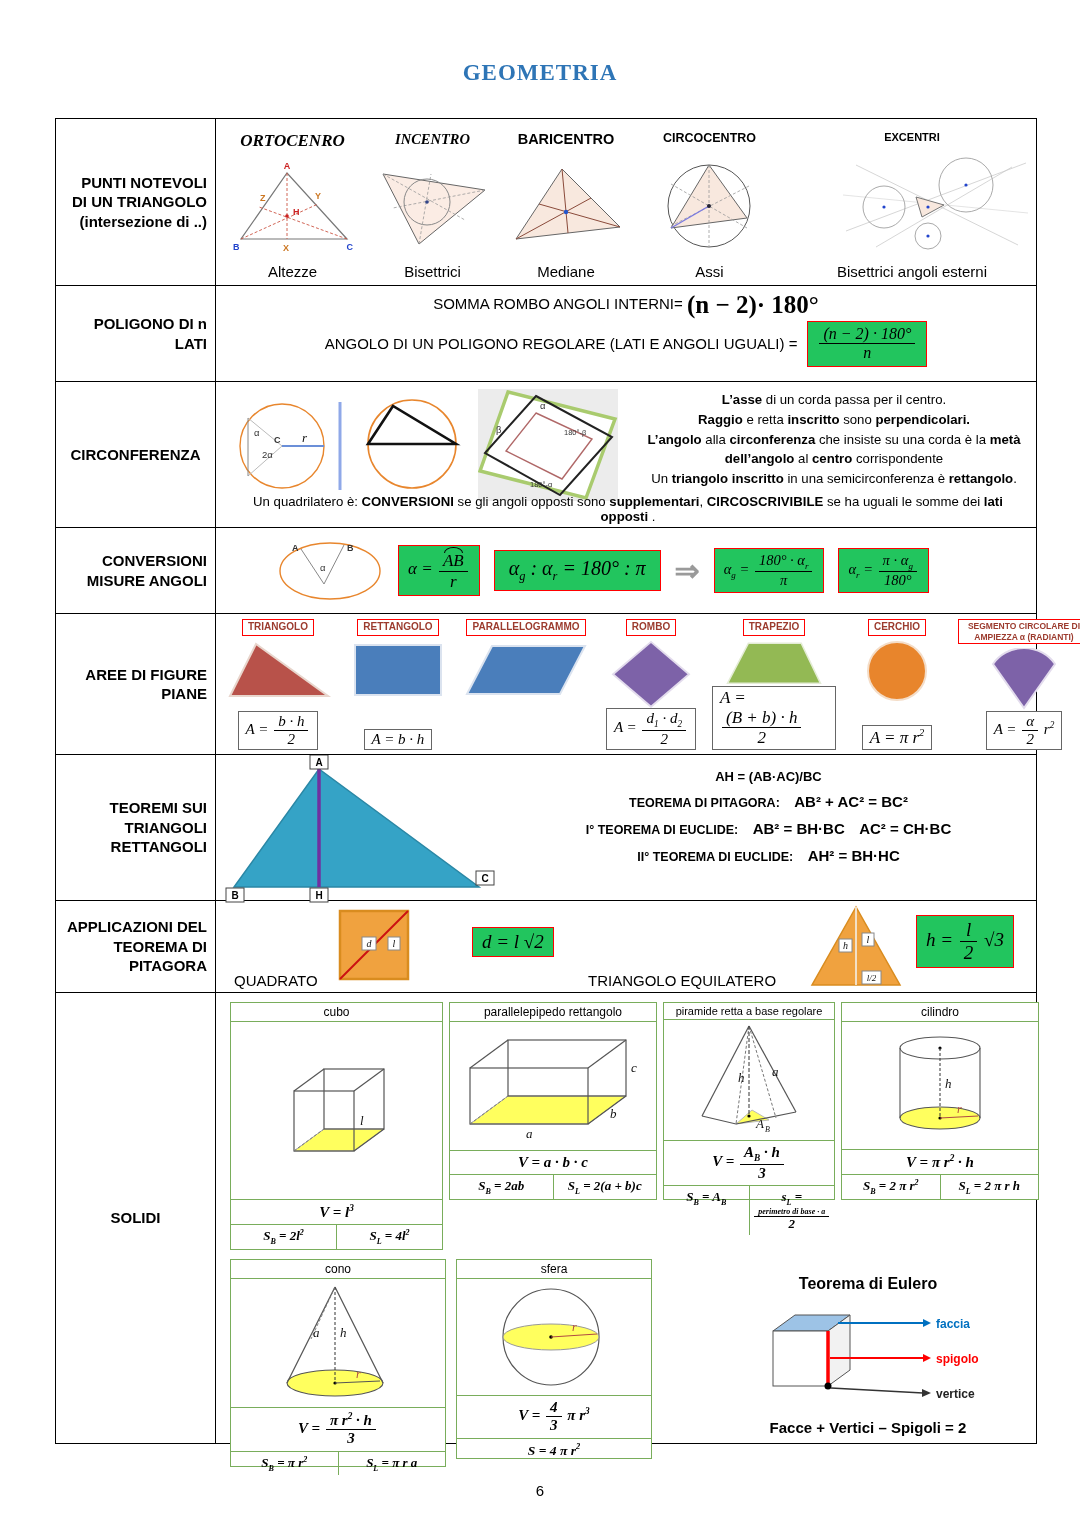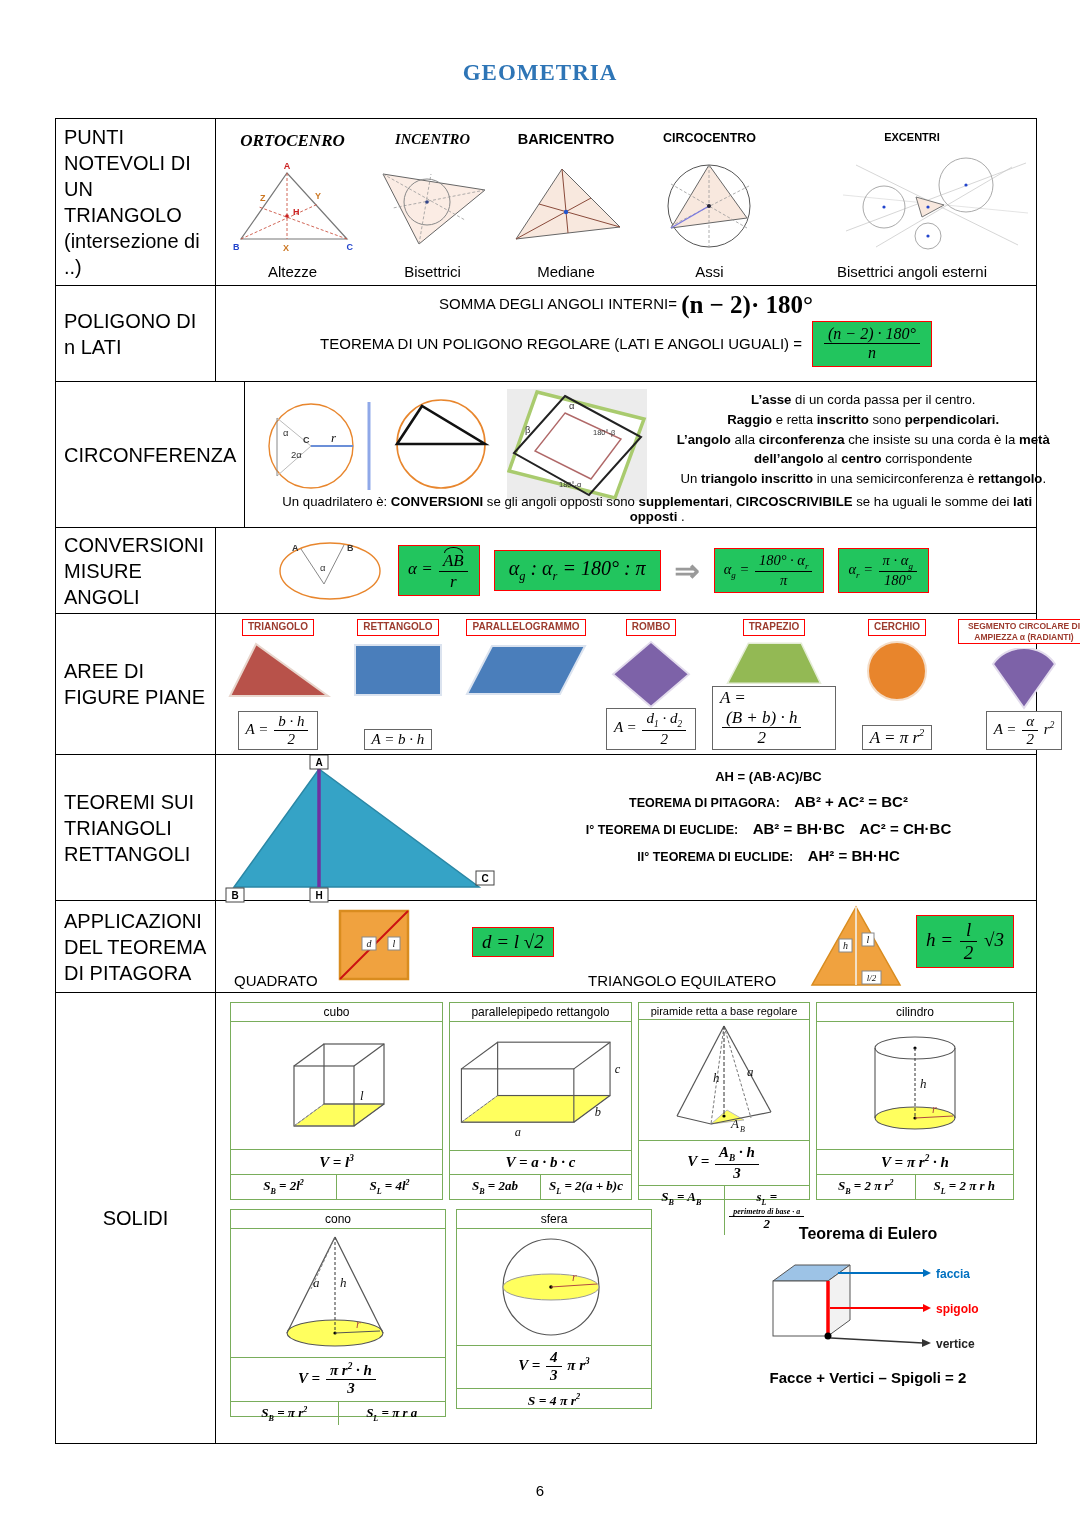--- a/index.html
+++ b/index.html
@@ -4,21 +4,21 @@
 <style>
   * { margin:0; padding:0; box-sizing:border-box; }
   html,body { background:#fff; }
   body { width:1080px; height:1527px; position:relative; font-family:"Liberation Sans", sans-serif; color:#000; overflow:hidden; }
   .page-title { position:absolute; top:60px; left:0; width:100%; text-align:center;
     font-family:"Liberation Serif", serif; font-weight:bold; font-size:23px; color:#2e75b6; letter-spacing:1px; }
   .sheet { position:absolute; left:55px; top:118px; width:982px; border:1.6px solid #000; background:#fff; }
   .row { display:flex; border-bottom:1.6px solid #000; }
   .row:last-child { border-bottom:none; }
   .row-label { flex:0 0 160px; border-right:1.6px solid #000; display:flex; align-items:center; justify-content:center;
-    text-align:left; font-weight:normal; font-size:20px; line-height:1.3; padding:6px 8px; }
+    text-align:right; font-weight:bold; font-size:15px; line-height:1.3; padding:6px 8px; }
   .row-content { flex:1; position:relative; }
   .r1 { height:167px; } .r2 { height:96px; } .r3 { height:146px; } .r4 { height:86px; }
   .r5 { height:141px; } .r6 { height:146px; } .r7 { height:92px; } .r8 { height:450px; }
 
   
   .frac { display:inline-flex; flex-direction:column; text-align:center; vertical-align:middle; margin:0 2px; }
   .frac .num { border-bottom:1px solid currentColor; padding:0 4px; line-height:1.15; display:block; }
   .frac .den { padding:0 4px; line-height:1.15; display:block; }
   sub,sup { font-size:62%; }
   .bold { font-weight:bold; }
@@ -199,25 +199,25 @@
           </svg>
           <div class="pn-caption">Bisettrici angoli esterni</div>
         </div>
       </div>
     </div>
 
     <div class="row r2">
       <div class="row-label">POLIGONO DI n LATI</div>
       <div class="row-content">
         <div class="somma-line">
-          <span>SOMMA DEGLI ANGOLI INTERNI=</span>
+          <span>SOMMA ROMBO ANGOLI INTERNI=</span>
           <span class="somma-big">(n − 2)· 180°</span>
         </div>
         <div class="angolo-line">
-          <span>TEOREMA DI UN POLIGONO REGOLARE (LATI E ANGOLI UGUALI) =</span>
+          <span>ANGOLO DI UN POLIGONO REGOLARE (LATI E ANGOLI UGUALI) =</span>
           <span class="redbox poly-frac"><span class="frac">
                 <span class="num">(n − 2) · 180°</span>
                 <span class="den">n</span>
               </span></span>
         </div>
       </div>
     </div>
 
     <div class="row r3">
       <div class="row-label">CIRCONFERENZA</div>
@@ -416,42 +416,42 @@
             </span><span> √3</span></div>
       </div>
     </div>
 
     <div class="row r8">
       <div class="row-label">SOLIDI</div>
       <div class="row-content r8c">
 
         <div class="solids-top">
 
-          <div class="solid-cell" style="width:213px;height:198px">
+          <div class="solid-cell" style="width:213px;height:248px">
             <div class="solid-title">cubo</div>
             <div class="solid-draw">
               <svg width="150" height="112" viewBox="0 0 150 112">
                 <polygon points="32,96 92,96 122,74 62,74" fill="#ffff5e" stroke="#aaa" stroke-width="1"></polygon>
                 <rect x="32" y="36" width="60" height="60" fill="none" stroke="#555" stroke-width="1.2"></rect>
                 <rect x="62" y="14" width="60" height="60" fill="none" stroke="#555" stroke-width="1.2"></rect>
                 <line x1="32" y1="36" x2="62" y2="14" stroke="#555" stroke-width="1.2"></line>
                 <line x1="92" y1="36" x2="122" y2="14" stroke="#555" stroke-width="1.2"></line>
                 <line x1="92" y1="96" x2="122" y2="74" stroke="#555" stroke-width="1.2"></line>
                 <line x1="32" y1="96" x2="62" y2="74" stroke="#777" stroke-width="1" stroke-dasharray="3,2"></line>
                 <text x="98" y="70" class="svg-it">l</text>
               </svg>
             </div>
             <div class="solid-v"><span>V = l</span><sup>3</sup></div>
             <div class="solid-row2">
               <div><span>S</span><sub>B</sub><span> = 2l</span><sup>2</sup></div>
               <div><span>S</span><sub>L</sub><span> = 4l</span><sup>2</sup></div>
             </div>
           </div>
 
-          <div class="solid-cell" style="width:183px;height:198px">
+          <div class="solid-cell" style="width:208px;height:198px">
             <div class="solid-title">parallelepipedo rettangolo</div>
             <div class="solid-draw">
               <svg width="190" height="112" viewBox="0 0 190 112">
                 <polygon points="12,94 130,94 168,66 50,66" fill="#ffff5e" stroke="#aaa" stroke-width="1"></polygon>
                 <rect x="12" y="38" width="118" height="56" fill="none" stroke="#555" stroke-width="1.2"></rect>
                 <rect x="50" y="10" width="118" height="56" fill="none" stroke="#555" stroke-width="1.2"></rect>
                 <line x1="12" y1="38" x2="50" y2="10" stroke="#555" stroke-width="1.2"></line>
                 <line x1="130" y1="38" x2="168" y2="10" stroke="#555" stroke-width="1.2"></line>
                 <line x1="130" y1="94" x2="168" y2="66" stroke="#555" stroke-width="1.2"></line>
                 <line x1="12" y1="94" x2="50" y2="66" stroke="#777" stroke-width="1" stroke-dasharray="3,2"></line>

